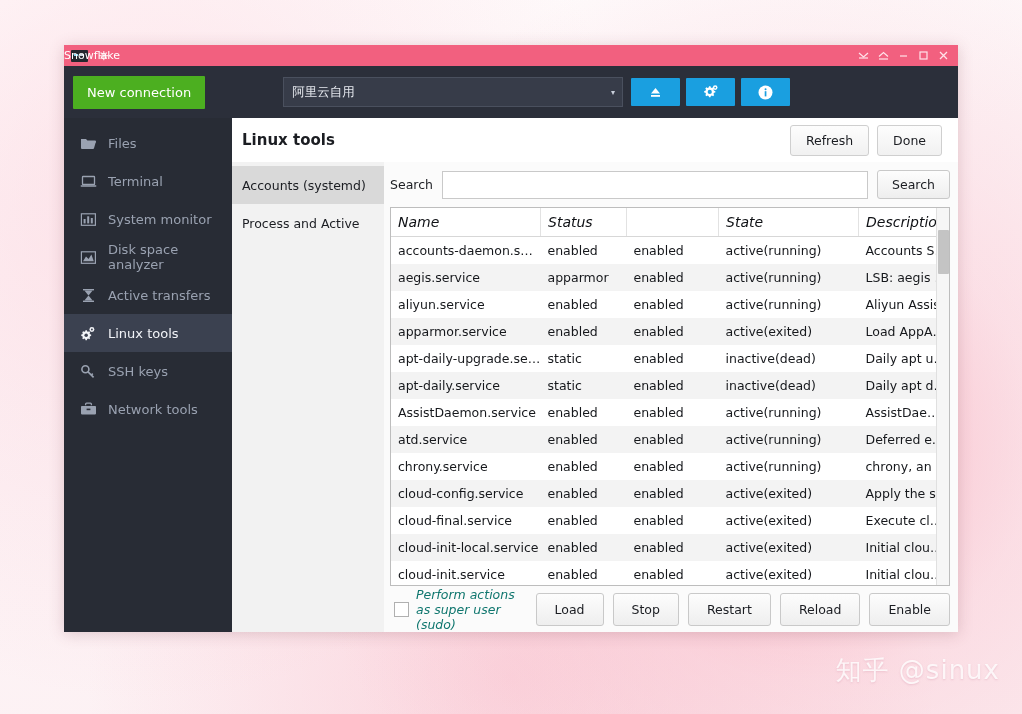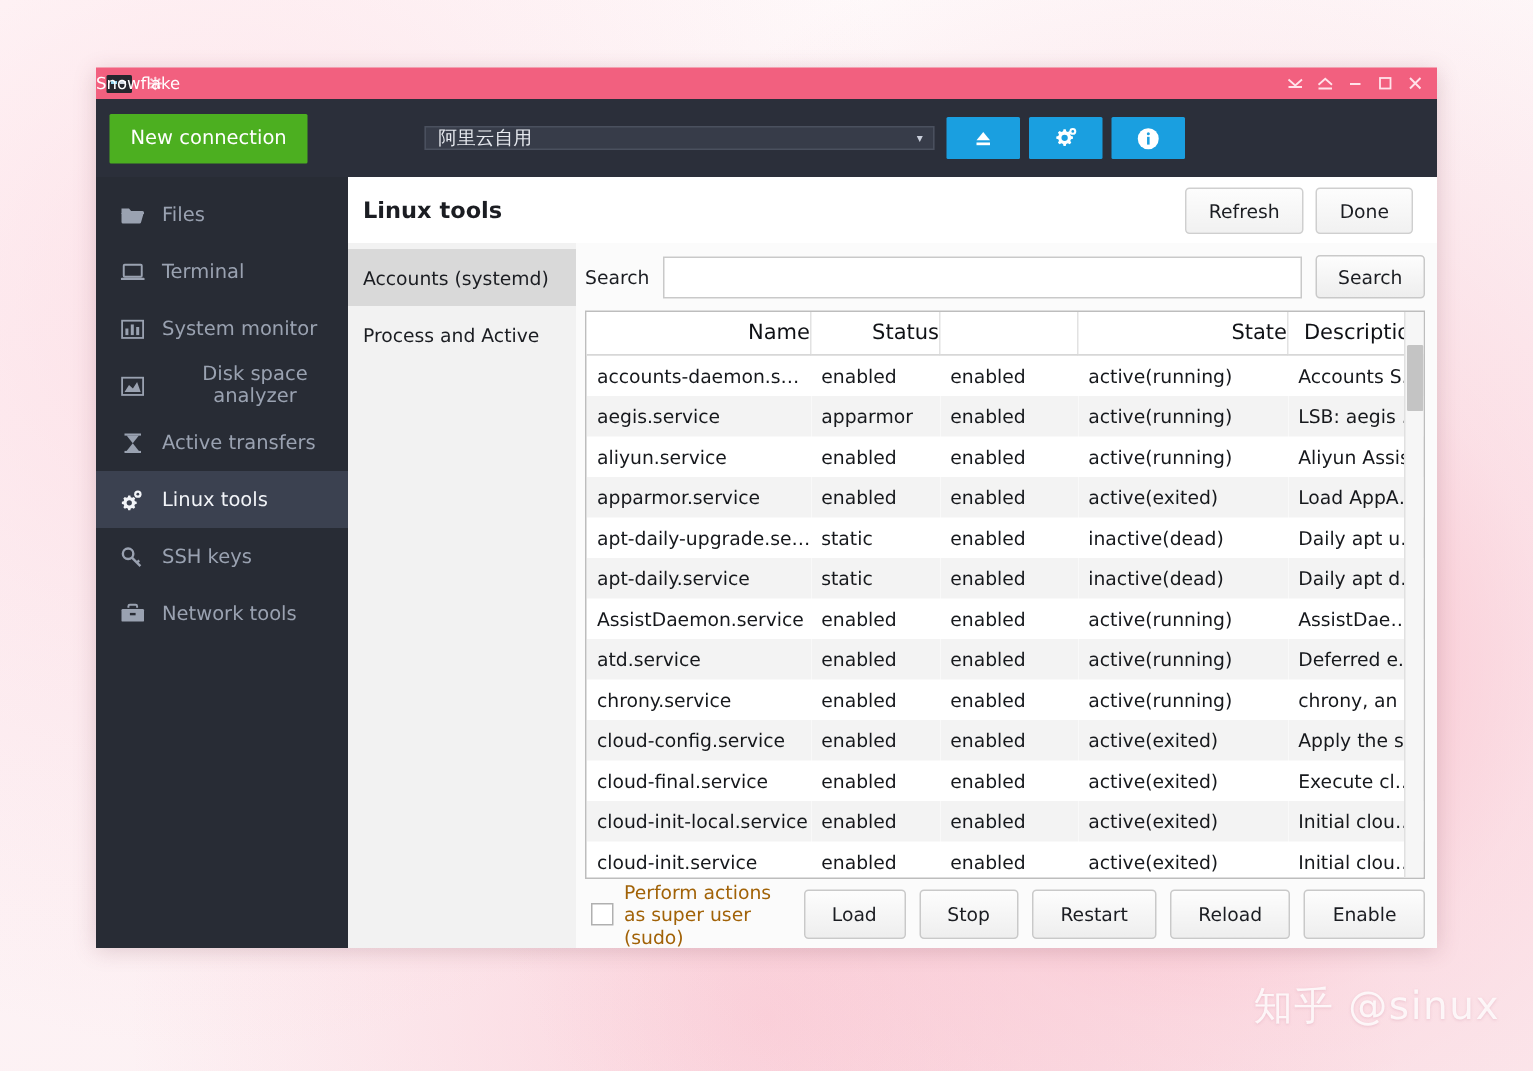--- a/index.html
+++ b/index.html
@@ -92,21 +92,21 @@
     color: #ffffff;
     font-size: 13px;
     border: none;
     padding: 9px 14px;
     cursor: pointer;
     font-family: inherit;
     border-radius: 1px;
   }
   .conn-select {
     margin-left: 78px;
-    width: 340px; height: 16px;
+    width: 340px; height: 30px;
     background: #373c49;
     border: 1px solid #4a505e;
     display: flex; align-items: center;
     padding: 0 8px;
     box-sizing: border-box;
     color: #e6e9ef;
     font-size: 12.5px;
     position: relative;
     cursor: pointer;
   }
@@ -141,21 +141,20 @@
     box-sizing: border-box;
   }
   .side-item {
     display: flex; align-items: center;
     height: 38px;
     padding-left: 16px;
     color: #9aa2b1;
     font-size: 13px;
     cursor: pointer;
     gap: 11px;
-    text-align: center;
   }
   .side-item.active {
     background: #3b4150;
     color: #f2f4f8;
   }
   .side-ico {
     width: 17px; height: 17px;
     display: flex; align-items: center; justify-content: center;
     flex: none;
   }
@@ -259,28 +258,29 @@
     min-height: 0;
   }
   table.svc {
     width: 100%;
     border-collapse: collapse;
     table-layout: fixed;
     font-size: 12.5px;
     color: #16181c;
   }
   table.svc th {
-    text-align: right;
+    text-align: left;
     font-weight: normal;
     font-size: 14px;
     padding: 6px 0 6px 7px;
     background: #ffffff;
     border-bottom: 1px solid #d7d7d7;
     border-right: 1px solid #e2e2e2;
     color: #0f1115;
+    font-style: italic;
   }
   table.svc th:last-child { border-right: none; }
   table.svc td {
     padding: 6px 0 6px 7px;
     white-space: nowrap;
     overflow: hidden;
     text-overflow: ellipsis;
   }
   table.svc tbody tr:nth-child(even) { background: #f3f3f3; }
   .col-name   { width: 142px; }
@@ -309,23 +309,24 @@
     height: 46px;
     flex: none;
     display: flex; align-items: center;
     gap: 9px;
     padding: 0 0 0 4px;
   }
   .chkwrap {
     display: flex; align-items: center;
     gap: 7px;
     font-size: 12.5px;
-    color: #a16207;
+    color: #0f766e;
     cursor: pointer;
     margin-right: 2px;
+    font-style: italic;
   }
   .chkbox {
     width: 13px; height: 13px;
     border: 1px solid #b0b0b0;
     background: #ffffff;
     flex: none;
   }
   .actbtn {
     background: linear-gradient(#fdfdfd, #eeeeee);
     border: 1px solid #c9c9c9;

